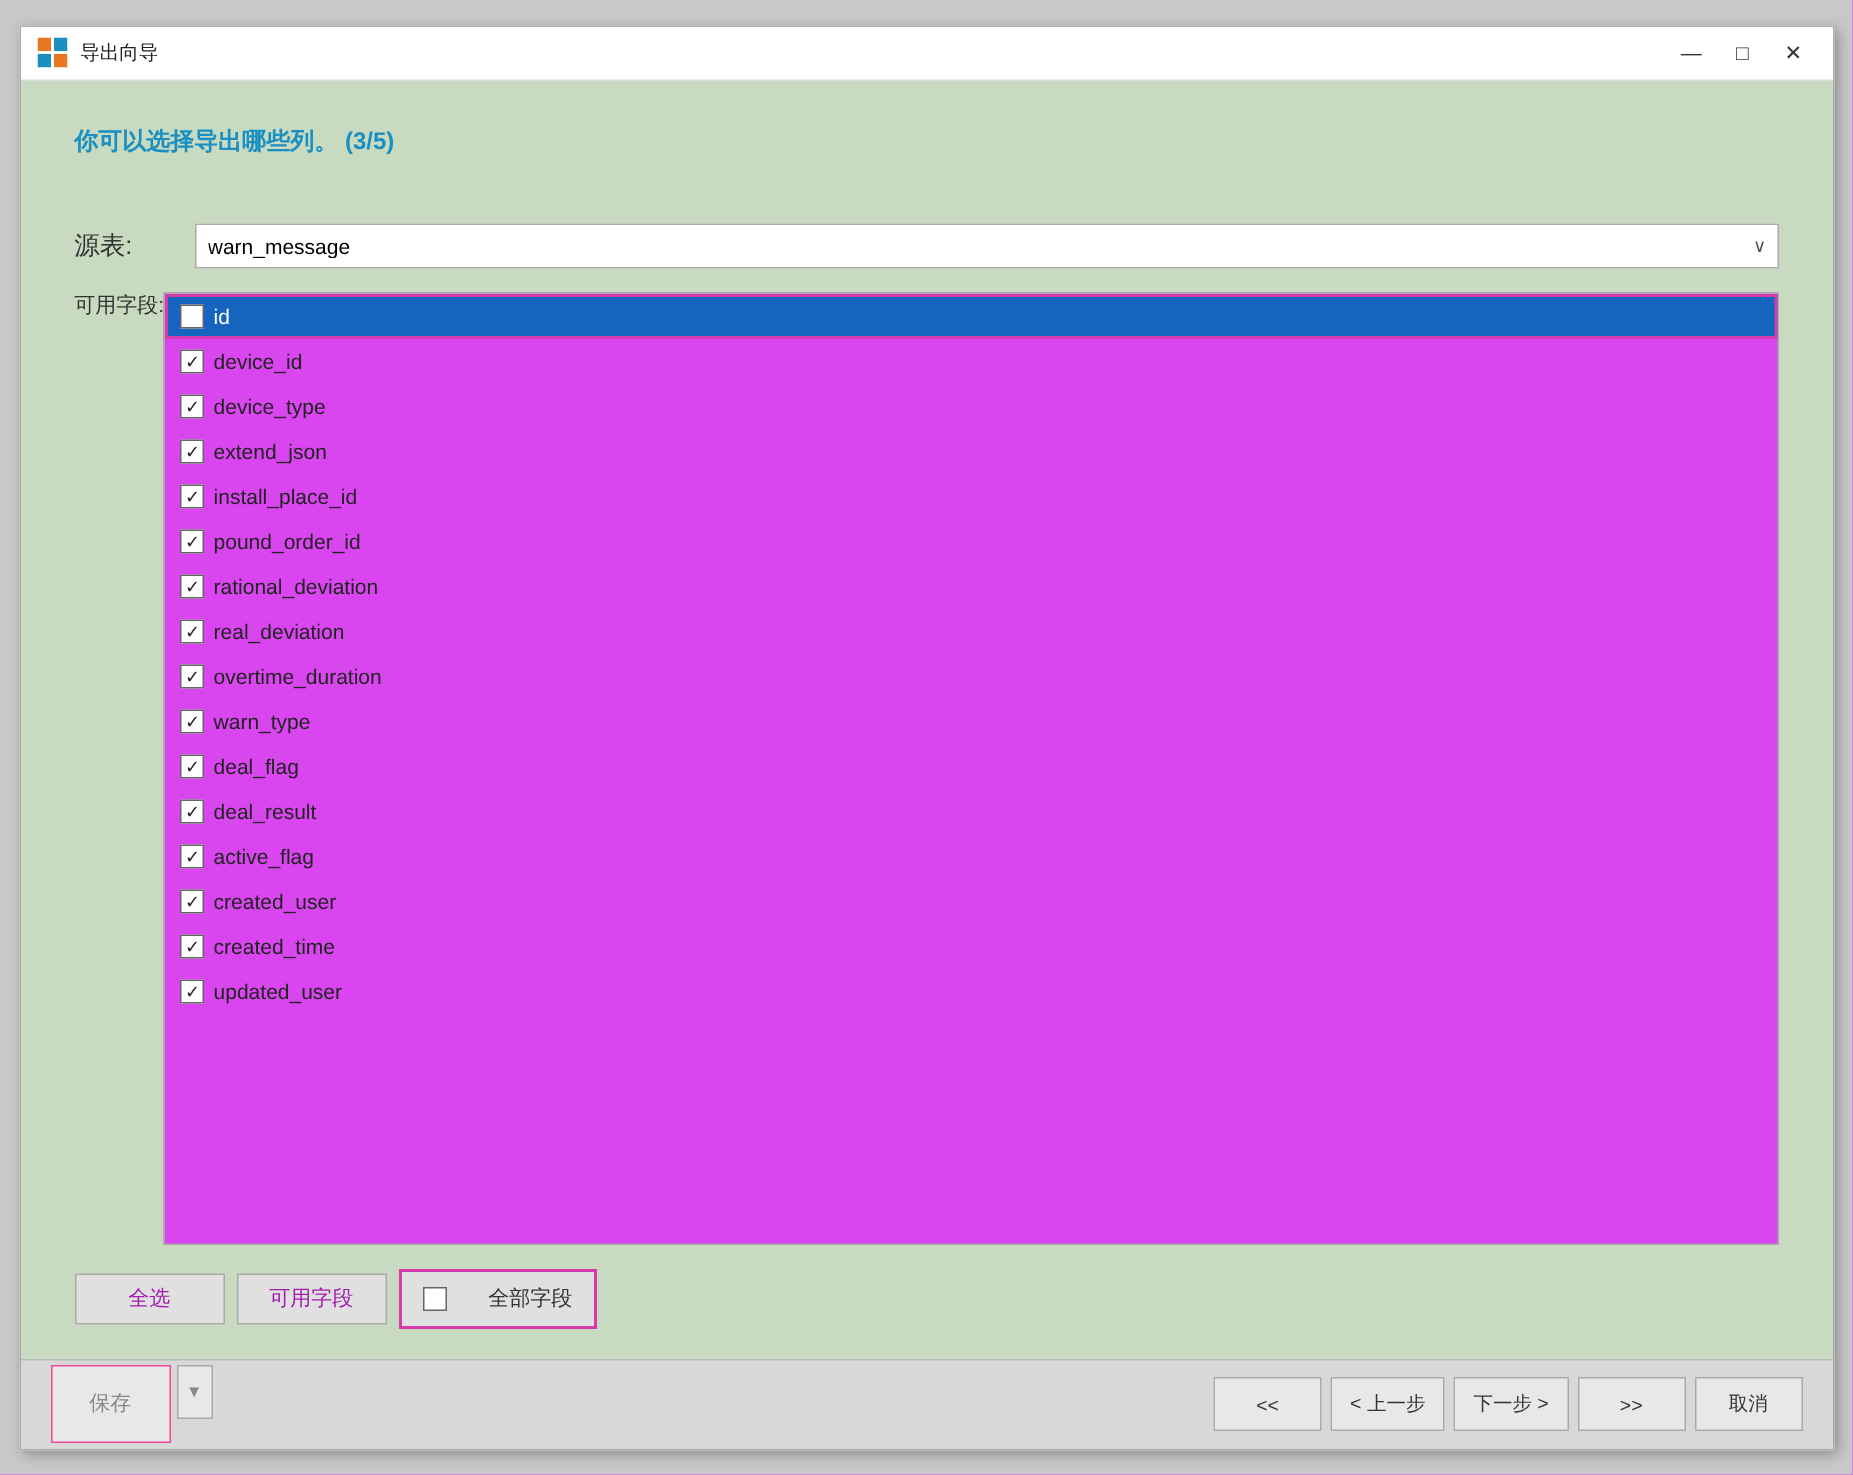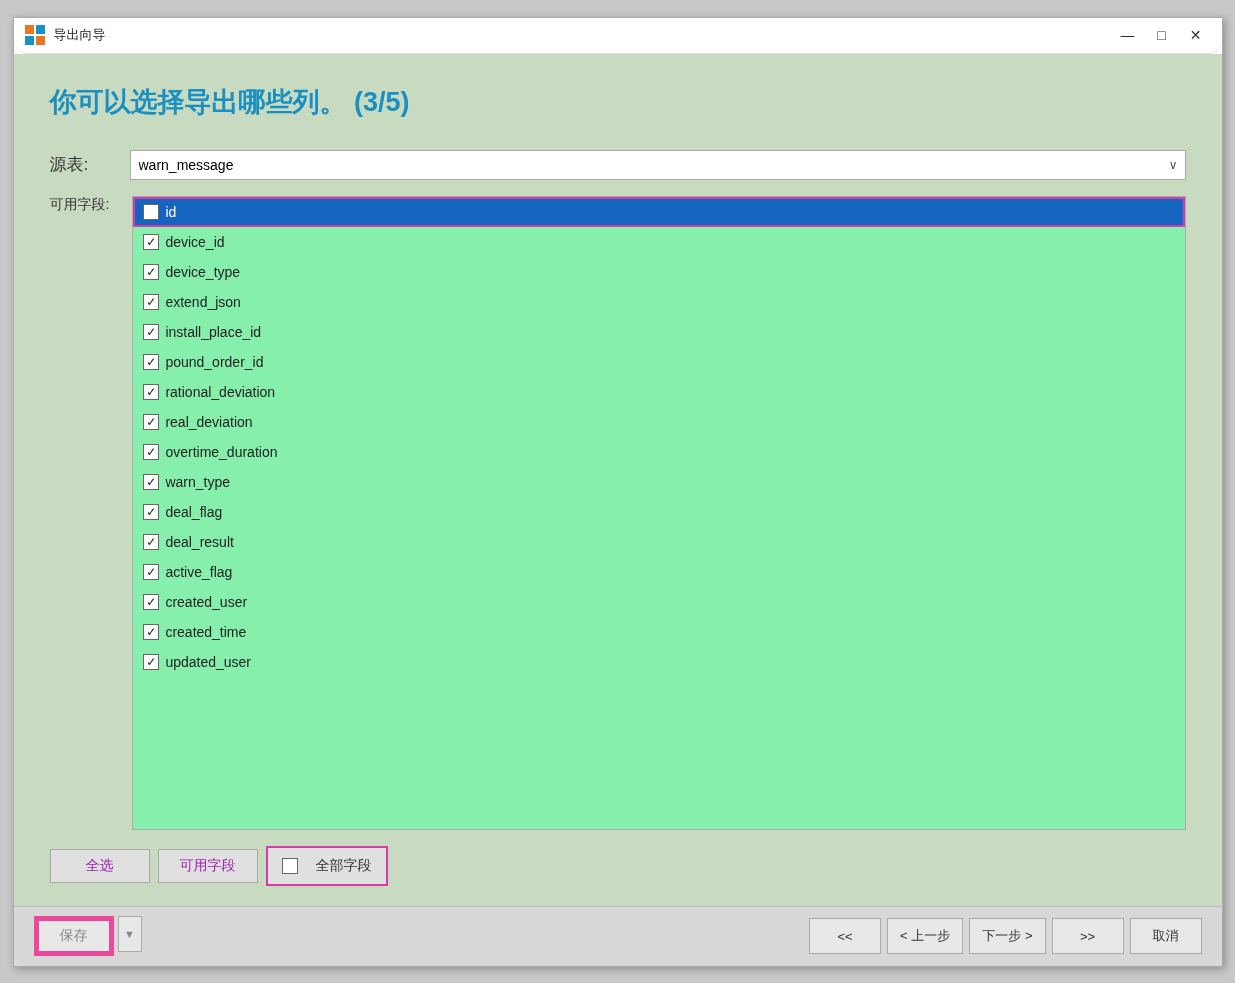--- a/index.html
+++ b/index.html
@@ -23,21 +23,20 @@
       box-shadow: 2px 2px 8px rgba(0,0,0,0.3);
     }
     .title-bar {
       display: flex;
       align-items: center;
       padding: 6px 10px;
       background: #fff;
       border-bottom: 1px solid #ddd;
       height: 36px;
       flex-shrink: 0;
-      border-radius: 14px;
     }
     .title-bar-icon {
       width: 22px;
       height: 22px;
       margin-right: 8px;
       display: flex;
       align-items: center;
       justify-content: center;
     }
     .title-bar-icon svg {
@@ -67,23 +66,23 @@
     }
     .main-content {
       flex: 1;
       background: #c8dbc0;
       padding: 30px 36px 20px 36px;
       display: flex;
       flex-direction: column;
     }
     .page-title {
       color: #1a8fc1;
-      font-size: 27px;
+      font-size: 16px;
       font-weight: bold;
-      margin-bottom: 30px;
+      margin-bottom: 44px;
     }
     .source-table-row {
       display: flex;
       align-items: center;
       margin-bottom: 16px;
     }
     .source-label {
       width: 80px;
       color: #333;
       font-size: 17px;
@@ -118,24 +117,23 @@
       flex: 1;
     }
     .fields-label {
       color: #333;
       font-size: 14px;
       margin-bottom: 4px;
     }
     .fields-list-container {
       flex: 1;
       border: 1px solid #aaa;
-      background: #86efac;
+      background: #d946ef;
       overflow-y: scroll;
       position: relative;
-      margin-left: 23px;
     }
     .field-item {
       display: flex;
       align-items: center;
       padding: 5px 8px;
       cursor: pointer;
       font-size: 14px;
       color: #222;
       border: 2px solid transparent;
     }
@@ -182,21 +180,21 @@
       color: #a21caf;
       padding: 0 16px;
     }
     .btn:disabled {
       color: #888;
       cursor: default;
     }
     .all-fields-btn {
       display: flex;
       align-items: center;
-      gap: 12px;
+      gap: 22px;
       border: 2px solid #d63bac;
       background: #e0e0e0;
       height: 40px;
       padding: 0 14px;
       cursor: pointer;
       font-size: 14px;
       color: #333;
     }
     .footer {
       display: flex;
@@ -206,23 +204,23 @@
       background: #d8d8d8;
       border-top: 1px solid #bbb;
       height: 60px;
       flex-shrink: 0;
     }
     .footer-left {
       display: flex;
       gap: 4px;
     }
     .save-btn {
-      height: 40px;
+      height: 52px;
       min-width: 80px;
-      border: 5px solid #ec4899;
+      border: 1px solid #ec4899;
       background: #e8e8e8;
       cursor: not-allowed;
       font-size: 14px;
       color: #888;
       padding: 0 12px;
     }
     .save-dropdown-btn {
       height: 36px;
       width: 24px;
       border: 1px solid #aaa;

